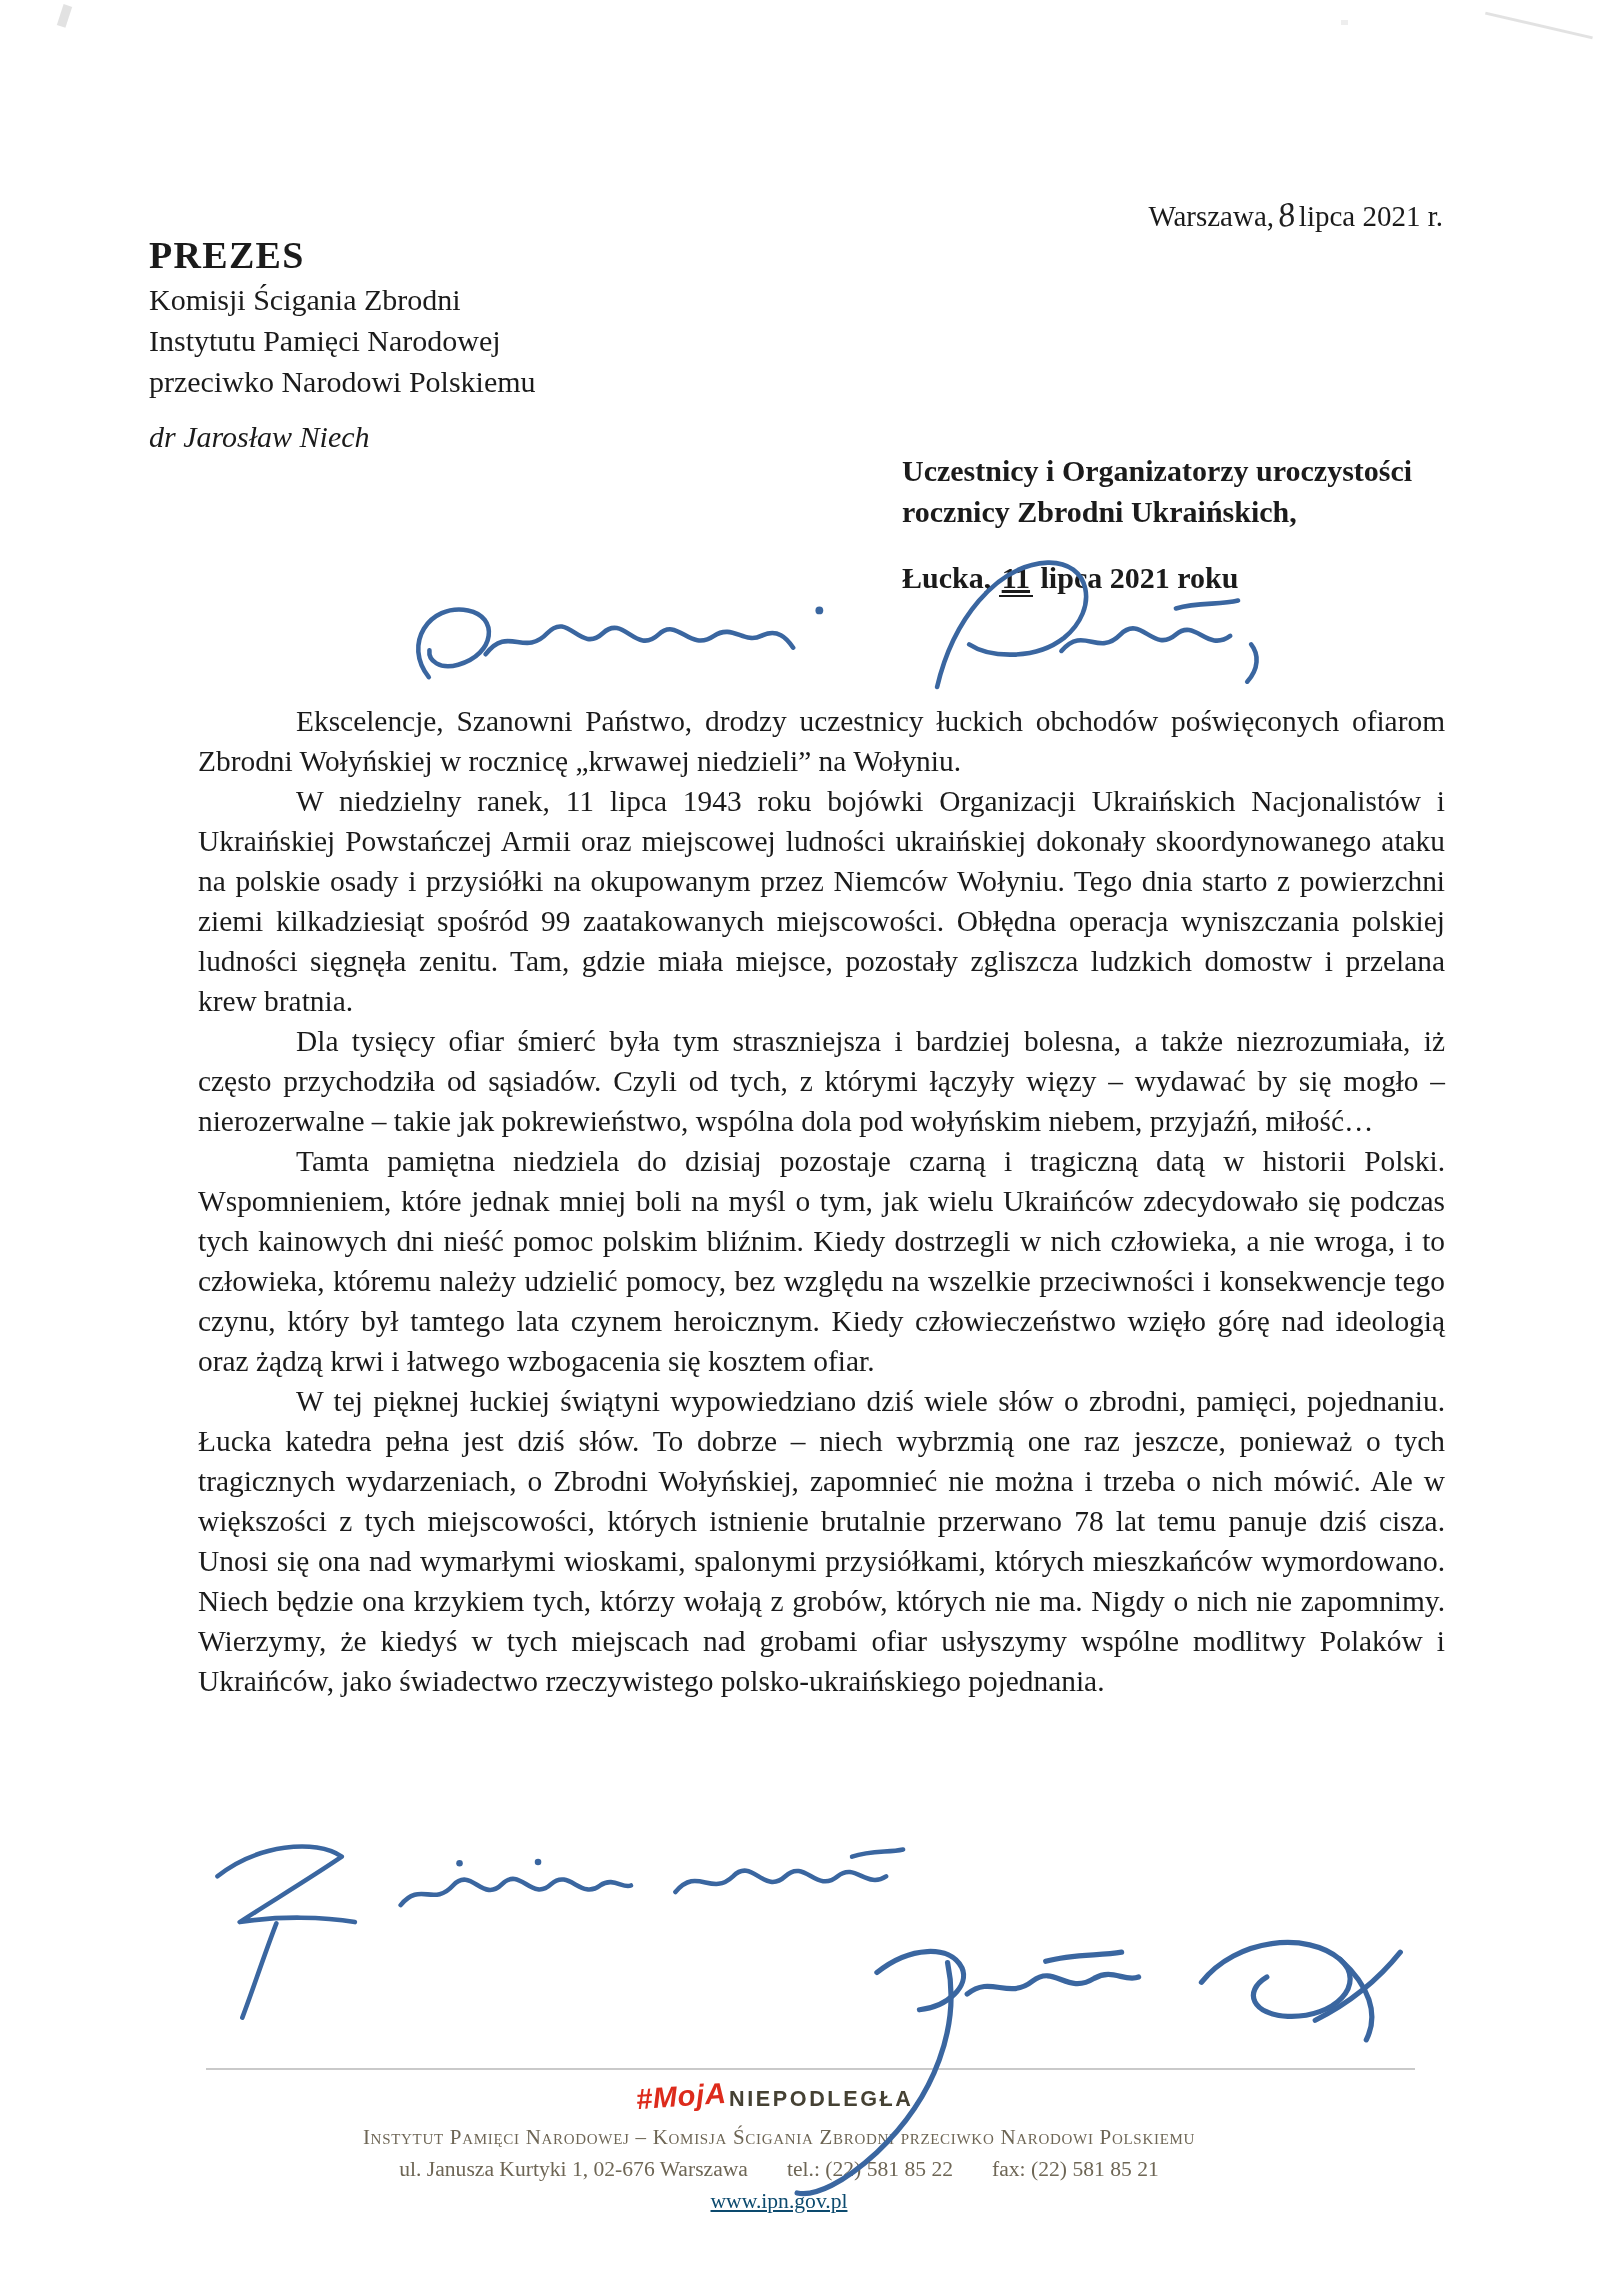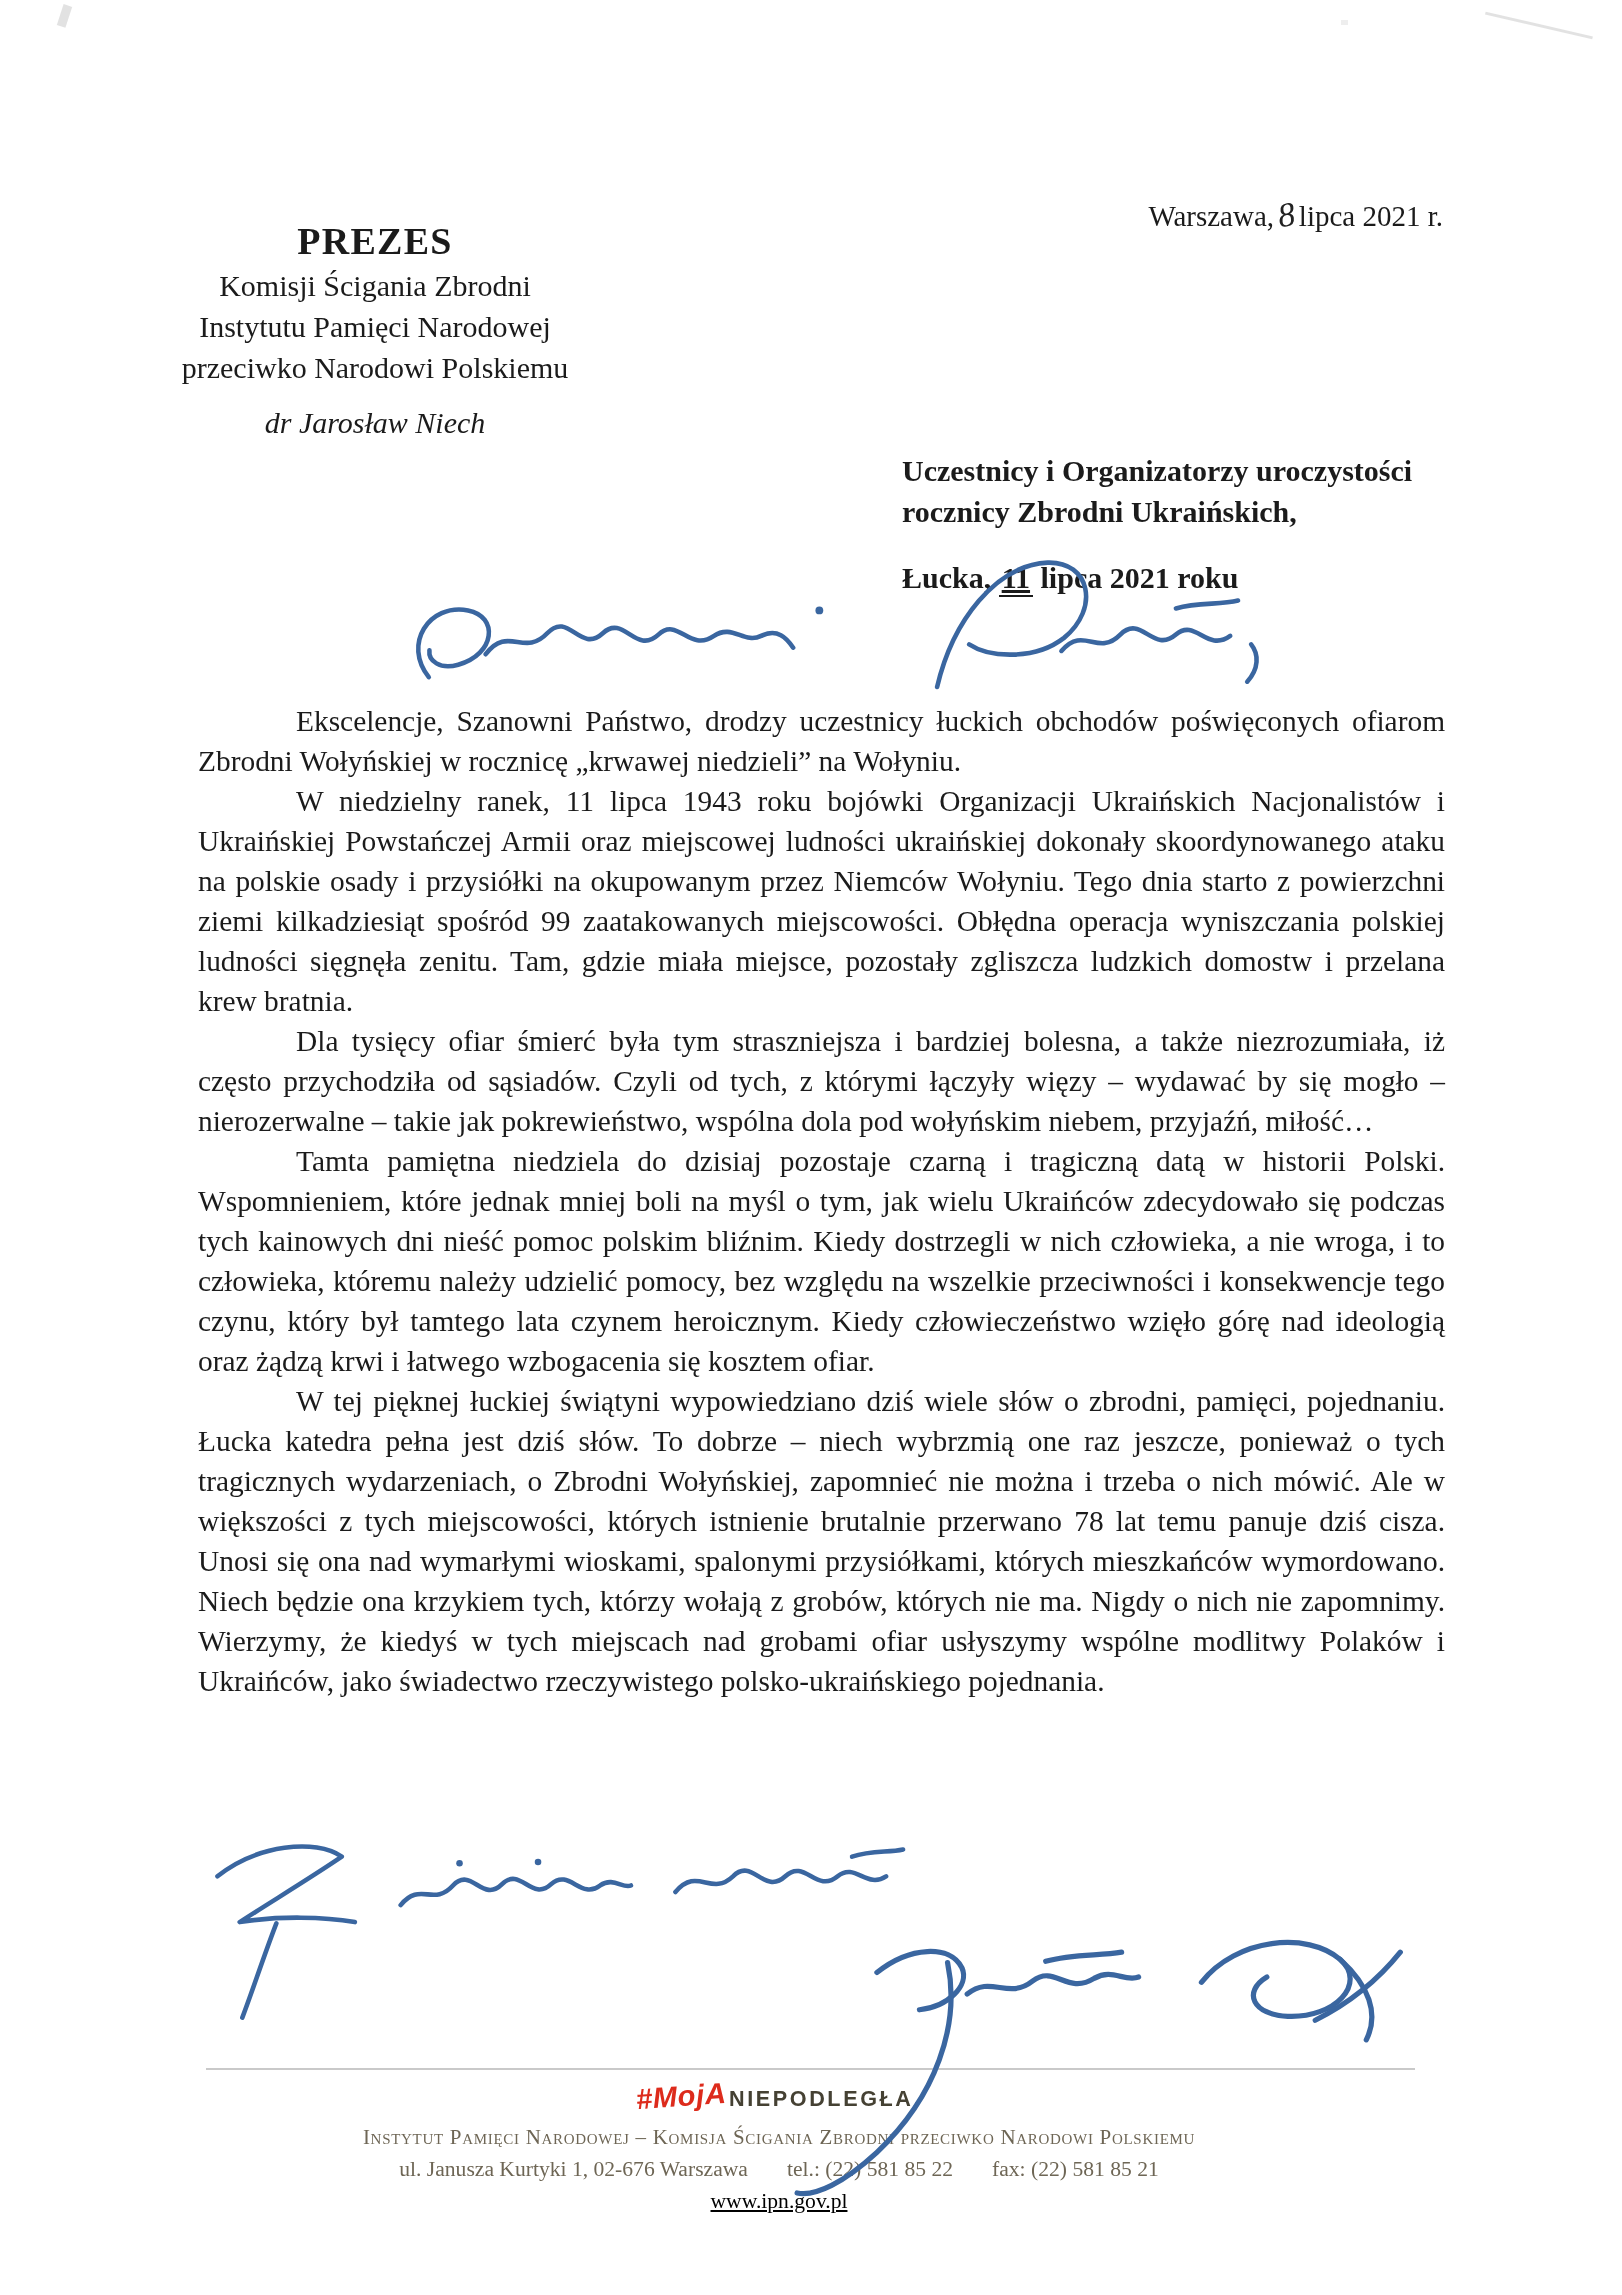--- a/index.html
+++ b/index.html
@@ -20,21 +20,21 @@
   .artifact.tr2{left:1341px;top:19.6px;width:6.5px;height:5.2px;opacity:.35;}
 
   
   .date-line{right:180px;top:196px;font-size:29px;white-space:nowrap;}
   .date-line .day{
     display:inline-block;font-size:34px;font-style:italic;
     transform:rotate(-9deg);margin:0 3.9px;color:#222;
   }
 
   
-  .sender{left:149px;top:218px;width:452px;text-align:center;line-height:41px;font-size:30px;}
+  .sender{left:149px;top:232px;width:452px;line-height:41px;font-size:30px;}
   .sender .title{font-size:38px;font-weight:bold;letter-spacing:1.3px;line-height:47px;}
   .sender .name{font-style:italic;margin-top:14.4px;}
 
   
   .recipient{left:870px;top:450px;font-size:30px;font-weight:bold;line-height:41px;margin-left:32px;}
   .recipient .place{margin-top:25px;white-space:nowrap;}
   .recipient .place .day-underlined{border-bottom:2.6px solid #1b1b1b;padding:0 2.6px 1.3px 2.6px;text-decoration:underline;}
   .recipient .place .sp{display:inline-block;width:7.9px;}
 
   
@@ -60,21 +60,21 @@
     font-weight:bold;font-style:italic;font-size:29px;
     display:inline-block;transform:rotate(-4deg);letter-spacing:0.7px;margin-right:2.6px;
   }
   .logo-rest{
     color:#454133;font-family:"Liberation Sans","DejaVu Sans",sans-serif;
     font-weight:700;font-size:21.6px;letter-spacing:2.6px;
   }
   .footer-institution{font-size:21px;font-variant:small-caps;letter-spacing:0.7px;line-height:31px;}
   .footer-address{font-size:21.6px;line-height:33px;}
   .footer-address .gap{display:inline-block;width:39px;}
-  .footer-site{display:inline-block;margin-top:2.6px;font-size:21.6px;color:#000000;text-decoration:underline;}
+  .footer-site{display:inline-block;margin-top:2.6px;font-size:21.6px;color:#0c4a6e;text-decoration:underline;}
 </style>
 </head>
 <body>
 
 <div class="page">
 
   <div class="artifact tl"></div>
   <div class="artifact tr"></div>
   <div class="artifact tr2"></div>
 

